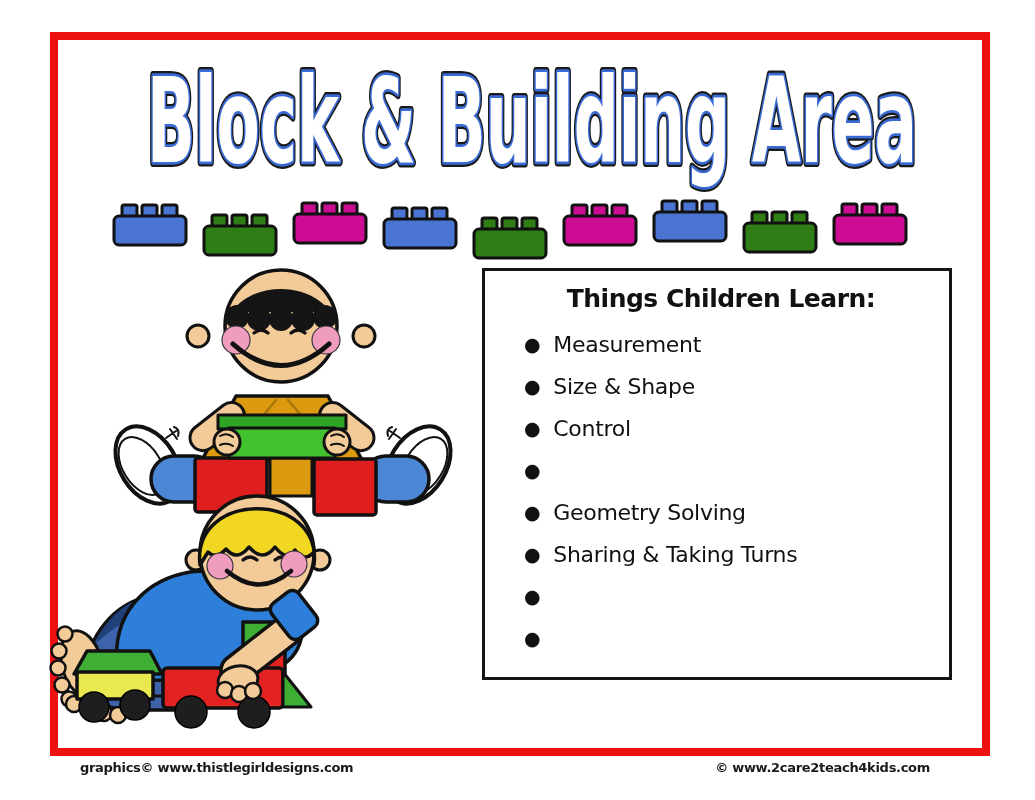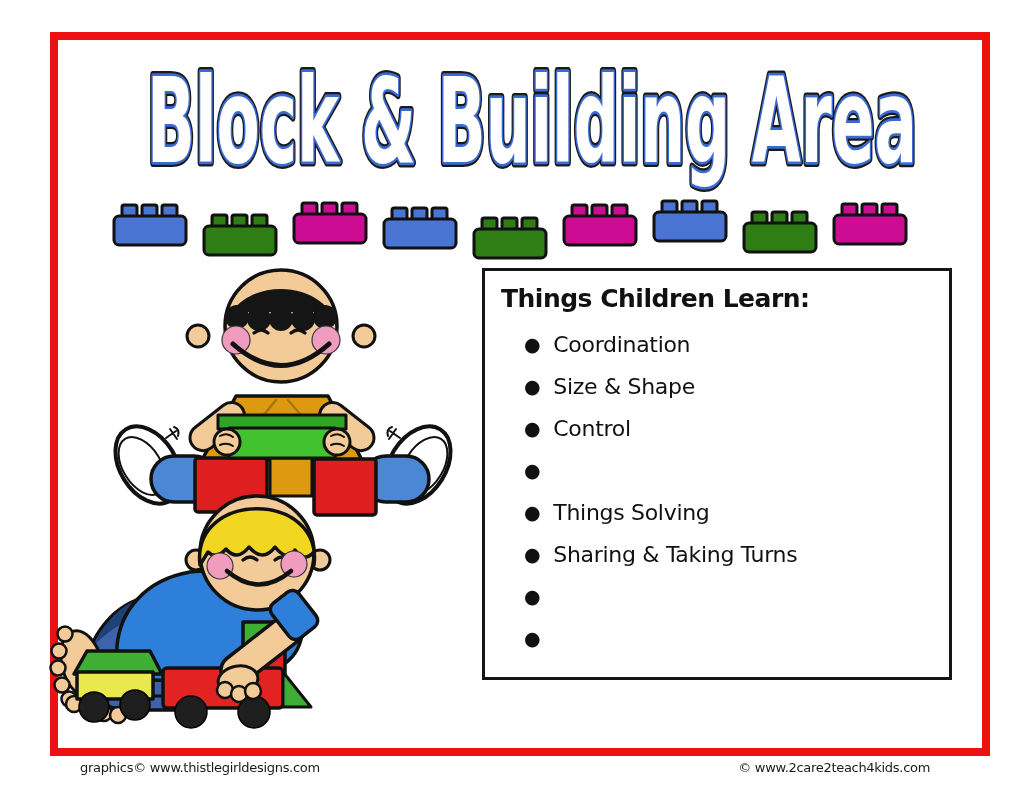--- a/index.html
+++ b/index.html
@@ -19,32 +19,32 @@
     position:absolute;left:112px;top:197px;width:800px;height:70px;
     display:flex;gap:14px;align-items:flex-start;
   }
   .illustration{position:absolute;left:30px;top:260px;}
   .learn-box{
     position:absolute;left:482px;top:268px;width:470px;height:412px;
     box-sizing:border-box;border:3px solid #151515;background:#fff;
     padding:13px 8px 0 16px;
   }
   .learn-heading{
-    font-size:25px;font-weight:700;letter-spacing:-0.5px;line-height:30px;
+    font-size:25px;font-weight:700;letter-spacing:-0.5px;line-height:30px;text-align:center;
   }
   .learn-list{list-style:none;margin:9px 0 0 0;padding:0;}
   .learn-item{
     display:flex;align-items:center;gap:13px;height:42px;
     font-size:22px;letter-spacing:-0.3px;padding-left:23px;white-space:nowrap;
   }
   .bullet{font-size:19px;line-height:1;}
   .credits{
     position:absolute;left:80px;top:760px;width:850px;
     display:flex;justify-content:space-between;
-    font-size:13px;letter-spacing:-0.3px;color:#1a1a1a;
+    font-size:13px;letter-spacing:-0.3px;color:#1a1a1a;font-weight:bold;
   }
 </style>
 </head>
 <body>
 
 <div class="frame" style="border-color: rgb(238, 17, 17);"></div>
 
 <div class="title-wrap">
   <svg class="title-svg" width="800" height="180" viewBox="0 0 800 180">
     <text class="title-text" x="400" y="122" text-anchor="middle" textLength="770" lengthAdjust="spacingAndGlyphs" fill="none" stroke-width="10" stroke-linejoin="round" stroke="#1a1a1a">Block &amp; Building Area</text>
@@ -252,36 +252,36 @@
       <circle cx="223" cy="431" r="8" fill="#f2cb98" stroke="#111" stroke-width="2.5"></circle>
     </g>
   </g>
 </svg>
 
 <div class="learn-box">
   <div class="learn-heading">Things Children Learn:</div>
   <ul class="learn-list" id="learn-list">
       <li class="learn-item">
         <span class="bullet">●</span>
-        <span>Coordination</span>
+        <span>Measurement</span>
       </li>
       <li class="learn-item">
         <span class="bullet">●</span>
         <span>Size &amp; Shape</span>
       </li>
       <li class="learn-item">
         <span class="bullet">●</span>
         <span>Control</span>
       </li>
       <li class="learn-item">
         <span class="bullet">●</span>
       </li>
       <li class="learn-item">
         <span class="bullet">●</span>
-        <span>Things Solving</span>
+        <span>Geometry Solving</span>
       </li>
       <li class="learn-item">
         <span class="bullet">●</span>
         <span>Sharing &amp; Taking Turns</span>
       </li>
       <li class="learn-item">
         <span class="bullet">●</span>
       </li>
       <li class="learn-item">
         <span class="bullet">●</span>

